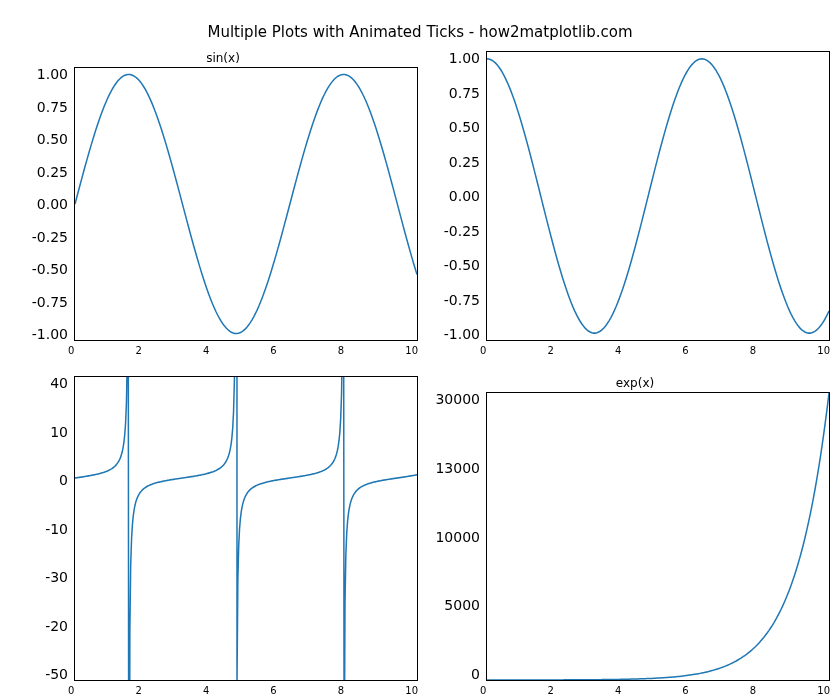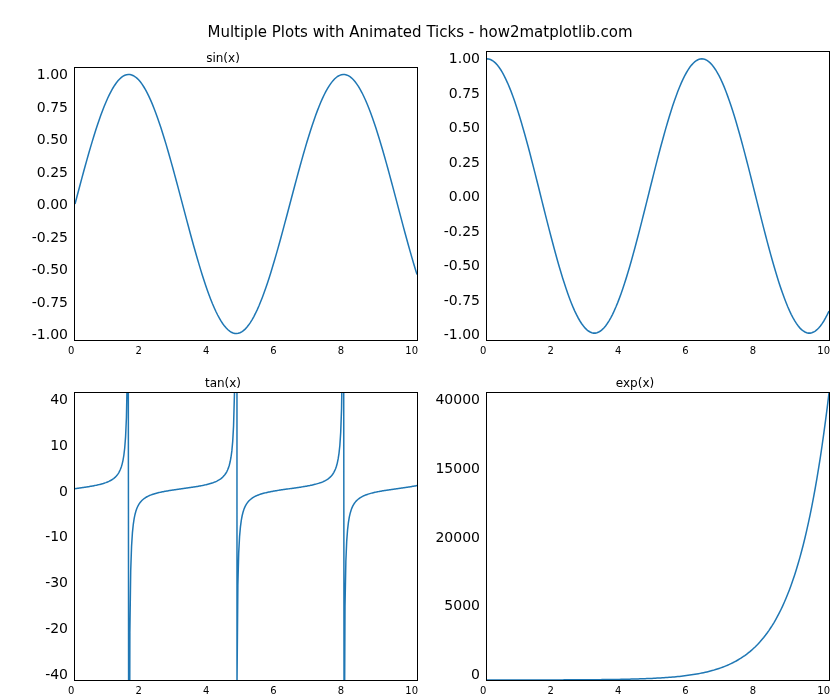--- a/index.html
+++ b/index.html
@@ -123,30 +123,29 @@
       <span>0</span>
       <span>2</span>
       <span>4</span>
       <span>6</span>
       <span>8</span>
       <span>10</span>
     </div>
   </div>
 
   <div class="subplot" style="left:28px; top:365px; width:390px; height:320px;">
-    <div class="subplot-title">tan(x)</div>
     <div class="axes-row">
       <div class="ytick-col" style="width:40px;">
         <span>40</span>
         <span>10</span>
         <span>0</span>
         <span>-10</span>
         <span>-30</span>
         <span>-20</span>
-        <span>-40</span>
+        <span>-50</span>
       </div>
       <div class="plot-box">
         <svg id="svg-bl" width="100%" height="100%" preserveAspectRatio="none" viewBox="0 0 342 287">
             <path d="M 0.00 95.67 L 0.86 95.55 L 1.71 95.43 L 2.57 95.31 L 3.43 95.19 L 4.29 95.06 L 5.14 94.94 L 6.00 94.82 L 6.86 94.69 L 7.71 94.57 L 8.57 94.44 L 9.43 94.31 L 10.29 94.18 L 11.14 94.05 L 12.00 93.92 L 12.86 93.78 L 13.71 93.64 L 14.57 93.50 L 15.43 93.35 L 16.29 93.20 L 17.14 93.05 L 18.00 92.89 L 18.86 92.72 L 19.71 92.56 L 20.57 92.38 L 21.43 92.20 L 22.29 92.02 L 23.14 91.82 L 24.00 91.62 L 24.86 91.41 L 25.71 91.19 L 26.57 90.96 L 27.43 90.72 L 28.29 90.47 L 29.14 90.20 L 30.00 89.91 L 30.86 89.61 L 31.71 89.29 L 32.57 88.94 L 33.43 88.57 L 34.29 88.18 L 35.14 87.74 L 36.00 87.28 L 36.86 86.77 L 37.71 86.20 L 38.57 85.58 L 39.43 84.90 L 40.29 84.12 L 41.14 83.25 L 42.00 82.26 L 42.86 81.12 L 43.71 79.79 L 44.57 78.22 L 45.43 76.33 L 46.29 74.01 L 47.14 71.11 L 48.00 67.34 L 48.86 62.26 L 49.71 55.03 L 50.57 43.88 L 51.43 24.42 L 52.29 -18.23 L 53.14 -187.15 L 54.00 682.49 L 54.86 239.63 L 55.71 177.65 L 56.57 152.93 L 57.43 139.62 L 58.29 131.29 L 59.14 125.59 L 60.00 121.43 L 60.86 118.26 L 61.71 115.76 L 62.57 113.74 L 63.43 112.06 L 64.29 110.66 L 65.14 109.45 L 66.00 108.41 L 66.86 107.50 L 67.71 106.70 L 68.57 105.98 L 69.43 105.34 L 70.29 104.76 L 71.14 104.23 L 72.00 103.75 L 72.86 103.30 L 73.71 102.89 L 74.57 102.52 L 75.43 102.16 L 76.29 101.83 L 77.14 101.52 L 78.00 101.23 L 78.86 100.96 L 79.71 100.70 L 80.57 100.45 L 81.43 100.22 L 82.29 100.00 L 83.14 99.78 L 84.00 99.58 L 84.86 99.38 L 85.71 99.19 L 86.57 99.01 L 87.43 98.84 L 88.29 98.67 L 89.14 98.50 L 90.00 98.34 L 90.86 98.19 L 91.71 98.04 L 92.57 97.89 L 93.43 97.74 L 94.29 97.60 L 95.14 97.47 L 96.00 97.33 L 96.86 97.20 L 97.71 97.07 L 98.57 96.94 L 99.43 96.81 L 100.29 96.68 L 101.14 96.56 L 102.00 96.43 L 102.86 96.31 L 103.71 96.19 L 104.57 96.07 L 105.43 95.95 L 106.29 95.83 L 107.14 95.71 L 108.00 95.59 L 108.86 95.47 L 109.71 95.35 L 110.57 95.23 L 111.43 95.11 L 112.29 94.98 L 113.14 94.86 L 114.00 94.74 L 114.86 94.61 L 115.71 94.49 L 116.57 94.36 L 117.43 94.23 L 118.29 94.10 L 119.14 93.96 L 120.00 93.83 L 120.86 93.69 L 121.71 93.55 L 122.57 93.40 L 123.43 93.25 L 124.29 93.10 L 125.14 92.94 L 126.00 92.78 L 126.86 92.62 L 127.71 92.44 L 128.57 92.27 L 129.43 92.08 L 130.29 91.89 L 131.14 91.69 L 132.00 91.49 L 132.86 91.27 L 133.71 91.05 L 134.57 90.81 L 135.43 90.56 L 136.29 90.29 L 137.14 90.01 L 138.00 89.72 L 138.86 89.40 L 139.71 89.07 L 140.57 88.71 L 141.43 88.32 L 142.29 87.90 L 143.14 87.44 L 144.00 86.95 L 144.86 86.41 L 145.71 85.81 L 146.57 85.14 L 147.43 84.40 L 148.29 83.57 L 149.14 82.62 L 150.00 81.54 L 150.86 80.28 L 151.71 78.80 L 152.57 77.03 L 153.43 74.88 L 154.29 72.20 L 155.14 68.78 L 156.00 64.23 L 156.86 57.88 L 157.71 48.40 L 158.57 32.68 L 159.43 1.47 L 160.29 -90.62 L 161.14 -7751.89 L 162.00 291.24 L 162.86 192.19 L 163.71 159.69 L 164.57 143.51 L 165.43 133.83 L 166.29 127.37 L 167.14 122.75 L 168.00 119.28 L 168.86 116.57 L 169.71 114.40 L 170.57 112.61 L 171.43 111.12 L 172.29 109.85 L 173.14 108.76 L 174.00 107.81 L 174.86 106.97 L 175.71 106.22 L 176.57 105.56 L 177.43 104.95 L 178.29 104.41 L 179.14 103.91 L 180.00 103.46 L 180.86 103.03 L 181.71 102.65 L 182.57 102.28 L 183.43 101.95 L 184.29 101.63 L 185.14 101.33 L 186.00 101.05 L 186.86 100.79 L 187.71 100.54 L 188.57 100.30 L 189.43 100.07 L 190.29 99.86 L 191.14 99.65 L 192.00 99.45 L 192.86 99.26 L 193.71 99.07 L 194.57 98.90 L 195.43 98.73 L 196.29 98.56 L 197.14 98.40 L 198.00 98.24 L 198.86 98.09 L 199.71 97.94 L 200.57 97.79 L 201.43 97.65 L 202.29 97.51 L 203.14 97.38 L 204.00 97.24 L 204.86 97.11 L 205.71 96.98 L 206.57 96.85 L 207.43 96.73 L 208.29 96.60 L 209.14 96.48 L 210.00 96.35 L 210.86 96.23 L 211.71 96.11 L 212.57 95.99 L 213.43 95.87 L 214.29 95.75 L 215.14 95.63 L 216.00 95.51 L 216.86 95.39 L 217.71 95.27 L 218.57 95.15 L 219.43 95.03 L 220.29 94.90 L 221.14 94.78 L 222.00 94.66 L 222.86 94.53 L 223.71 94.40 L 224.57 94.27 L 225.43 94.14 L 226.29 94.01 L 227.14 93.87 L 228.00 93.74 L 228.86 93.60 L 229.71 93.45 L 230.57 93.30 L 231.43 93.15 L 232.29 93.00 L 233.14 92.84 L 234.00 92.67 L 234.86 92.51 L 235.71 92.33 L 236.57 92.15 L 237.43 91.96 L 238.29 91.76 L 239.14 91.56 L 240.00 91.35 L 240.86 91.13 L 241.71 90.89 L 242.57 90.65 L 243.43 90.39 L 244.29 90.11 L 245.14 89.82 L 246.00 89.52 L 246.86 89.19 L 247.71 88.84 L 248.57 88.46 L 249.43 88.05 L 250.29 87.61 L 251.14 87.13 L 252.00 86.60 L 252.86 86.02 L 253.71 85.38 L 254.57 84.67 L 255.43 83.87 L 256.29 82.97 L 257.14 81.93 L 258.00 80.74 L 258.86 79.34 L 259.71 77.69 L 260.57 75.68 L 261.43 73.21 L 262.29 70.08 L 263.14 65.98 L 264.00 60.37 L 264.86 52.21 L 265.71 39.23 L 266.57 15.36 L 267.43 -43.20 L 268.29 -414.81 L 269.14 400.46 L 270.00 212.97 L 270.86 168.24 L 271.71 148.15 L 272.57 136.74 L 273.43 129.36 L 274.29 124.20 L 275.14 120.39 L 276.00 117.45 L 276.86 115.11 L 277.71 113.20 L 278.57 111.62 L 279.43 110.27 L 280.29 109.12 L 281.14 108.13 L 282.00 107.25 L 282.86 106.47 L 283.71 105.78 L 284.57 105.16 L 285.43 104.59 L 286.29 104.08 L 287.14 103.61 L 288.00 103.18 L 288.86 102.78 L 289.71 102.41 L 290.57 102.06 L 291.43 101.74 L 292.29 101.43 L 293.14 101.15 L 294.00 100.88 L 294.86 100.62 L 295.71 100.38 L 296.57 100.15 L 297.43 99.93 L 298.29 99.72 L 299.14 99.52 L 300.00 99.32 L 300.86 99.14 L 301.71 98.96 L 302.57 98.78 L 303.43 98.62 L 304.29 98.45 L 305.14 98.30 L 306.00 98.14 L 306.86 97.99 L 307.71 97.84 L 308.57 97.70 L 309.43 97.56 L 310.29 97.42 L 311.14 97.29 L 312.00 97.16 L 312.86 97.03 L 313.71 96.90 L 314.57 96.77 L 315.43 96.64 L 316.29 96.52 L 317.14 96.40 L 318.00 96.28 L 318.86 96.15 L 319.71 96.03 L 320.57 95.91 L 321.43 95.79 L 322.29 95.67 L 323.14 95.55 L 324.00 95.43 L 324.86 95.31 L 325.71 95.19 L 326.57 95.07 L 327.43 94.95 L 328.29 94.82 L 329.14 94.70 L 330.00 94.58 L 330.86 94.45 L 331.71 94.32 L 332.57 94.19 L 333.43 94.06 L 334.29 93.92 L 335.14 93.79 L 336.00 93.65 L 336.86 93.50 L 337.71 93.36 L 338.57 93.21 L 339.43 93.05 L 340.29 92.90 L 341.14 92.73 L 342.00 92.57 " class="series" stroke="#1f77b4"></path>
           </svg>
       </div>
     </div>
     <div class="xtick-row">
       <span>0</span>
       <span>2</span>
@@ -154,23 +153,23 @@
       <span>6</span>
       <span>8</span>
       <span>10</span>
     </div>
   </div>
 
   <div class="subplot" style="left:440px; top:365px; width:390px; height:320px;">
     <div class="subplot-title">exp(x)</div>
     <div class="axes-row">
       <div class="ytick-col" style="width:40px;">
-        <span>40000</span>
-        <span>15000</span>
-        <span>20000</span>
+        <span>30000</span>
+        <span>13000</span>
+        <span>10000</span>
         <span>5000</span>
         <span>0</span>
       </div>
       <div class="plot-box">
         <svg id="svg-br" width="100%" height="100%" preserveAspectRatio="none" viewBox="0 0 342 287">
             <path d="M 0.00 286.99 L 1.72 286.99 L 3.44 286.99 L 5.16 286.98 L 6.87 286.98 L 8.59 286.98 L 10.31 286.98 L 12.03 286.98 L 13.75 286.98 L 15.47 286.98 L 17.19 286.98 L 18.90 286.98 L 20.62 286.98 L 22.34 286.97 L 24.06 286.97 L 25.78 286.97 L 27.50 286.97 L 29.22 286.97 L 30.93 286.97 L 32.65 286.97 L 34.37 286.96 L 36.09 286.96 L 37.81 286.96 L 39.53 286.96 L 41.25 286.96 L 42.96 286.95 L 44.68 286.95 L 46.40 286.95 L 48.12 286.95 L 49.84 286.94 L 51.56 286.94 L 53.28 286.94 L 54.99 286.93 L 56.71 286.93 L 58.43 286.93 L 60.15 286.92 L 61.87 286.92 L 63.59 286.92 L 65.31 286.91 L 67.03 286.91 L 68.74 286.90 L 70.46 286.90 L 72.18 286.89 L 73.90 286.89 L 75.62 286.88 L 77.34 286.87 L 79.06 286.87 L 80.77 286.86 L 82.49 286.85 L 84.21 286.85 L 85.93 286.84 L 87.65 286.83 L 89.37 286.82 L 91.09 286.81 L 92.80 286.80 L 94.52 286.79 L 96.24 286.78 L 97.96 286.77 L 99.68 286.76 L 101.40 286.75 L 103.12 286.73 L 104.83 286.72 L 106.55 286.71 L 108.27 286.69 L 109.99 286.68 L 111.71 286.66 L 113.43 286.64 L 115.15 286.62 L 116.86 286.60 L 118.58 286.58 L 120.30 286.56 L 122.02 286.54 L 123.74 286.51 L 125.46 286.49 L 127.18 286.46 L 128.89 286.44 L 130.61 286.41 L 132.33 286.38 L 134.05 286.34 L 135.77 286.31 L 137.49 286.27 L 139.21 286.24 L 140.92 286.20 L 142.64 286.16 L 144.36 286.11 L 146.08 286.07 L 147.80 286.02 L 149.52 285.97 L 151.24 285.91 L 152.95 285.86 L 154.67 285.80 L 156.39 285.74 L 158.11 285.67 L 159.83 285.61 L 161.55 285.53 L 163.27 285.46 L 164.98 285.38 L 166.70 285.29 L 168.42 285.21 L 170.14 285.11 L 171.86 285.02 L 173.58 284.91 L 175.30 284.81 L 177.02 284.69 L 178.73 284.58 L 180.45 284.45 L 182.17 284.32 L 183.89 284.18 L 185.61 284.04 L 187.33 283.88 L 189.05 283.72 L 190.76 283.55 L 192.48 283.38 L 194.20 283.19 L 195.92 282.99 L 197.64 282.79 L 199.36 282.57 L 201.08 282.34 L 202.79 282.10 L 204.51 281.85 L 206.23 281.58 L 207.95 281.30 L 209.67 281.01 L 211.39 280.70 L 213.11 280.38 L 214.82 280.03 L 216.54 279.68 L 218.26 279.30 L 219.98 278.90 L 221.70 278.48 L 223.42 278.05 L 225.14 277.58 L 226.85 277.10 L 228.57 276.59 L 230.29 276.05 L 232.01 275.49 L 233.73 274.89 L 235.45 274.27 L 237.17 273.61 L 238.88 272.92 L 240.60 272.20 L 242.32 271.44 L 244.04 270.63 L 245.76 269.79 L 247.48 268.90 L 249.20 267.97 L 250.91 266.99 L 252.63 265.96 L 254.35 264.88 L 256.07 263.74 L 257.79 262.54 L 259.51 261.28 L 261.23 259.95 L 262.94 258.56 L 264.66 257.09 L 266.38 255.55 L 268.10 253.93 L 269.82 252.22 L 271.54 250.43 L 273.26 248.55 L 274.97 246.56 L 276.69 244.48 L 278.41 242.29 L 280.13 239.99 L 281.85 237.56 L 283.57 235.01 L 285.29 232.34 L 287.01 229.52 L 288.72 226.56 L 290.44 223.44 L 292.16 220.17 L 293.88 216.72 L 295.60 213.10 L 297.32 209.29 L 299.04 205.29 L 300.75 201.08 L 302.47 196.65 L 304.19 191.99 L 305.91 187.09 L 307.63 181.95 L 309.35 176.53 L 311.07 170.84 L 312.78 164.85 L 314.50 158.56 L 316.22 151.94 L 317.94 144.98 L 319.66 137.66 L 321.38 129.96 L 323.10 121.87 L 324.81 113.36 L 326.53 104.41 L 328.25 95.00 L 329.97 85.11 L 331.69 74.70 L 333.41 63.76 L 335.13 52.26 L 336.84 40.16 L 338.56 27.44 L 340.28 14.06 L 342.00 -0.01 " class="series" stroke="#1f77b4"></path>
           </svg>
       </div>
     </div>
     <div class="xtick-row">

